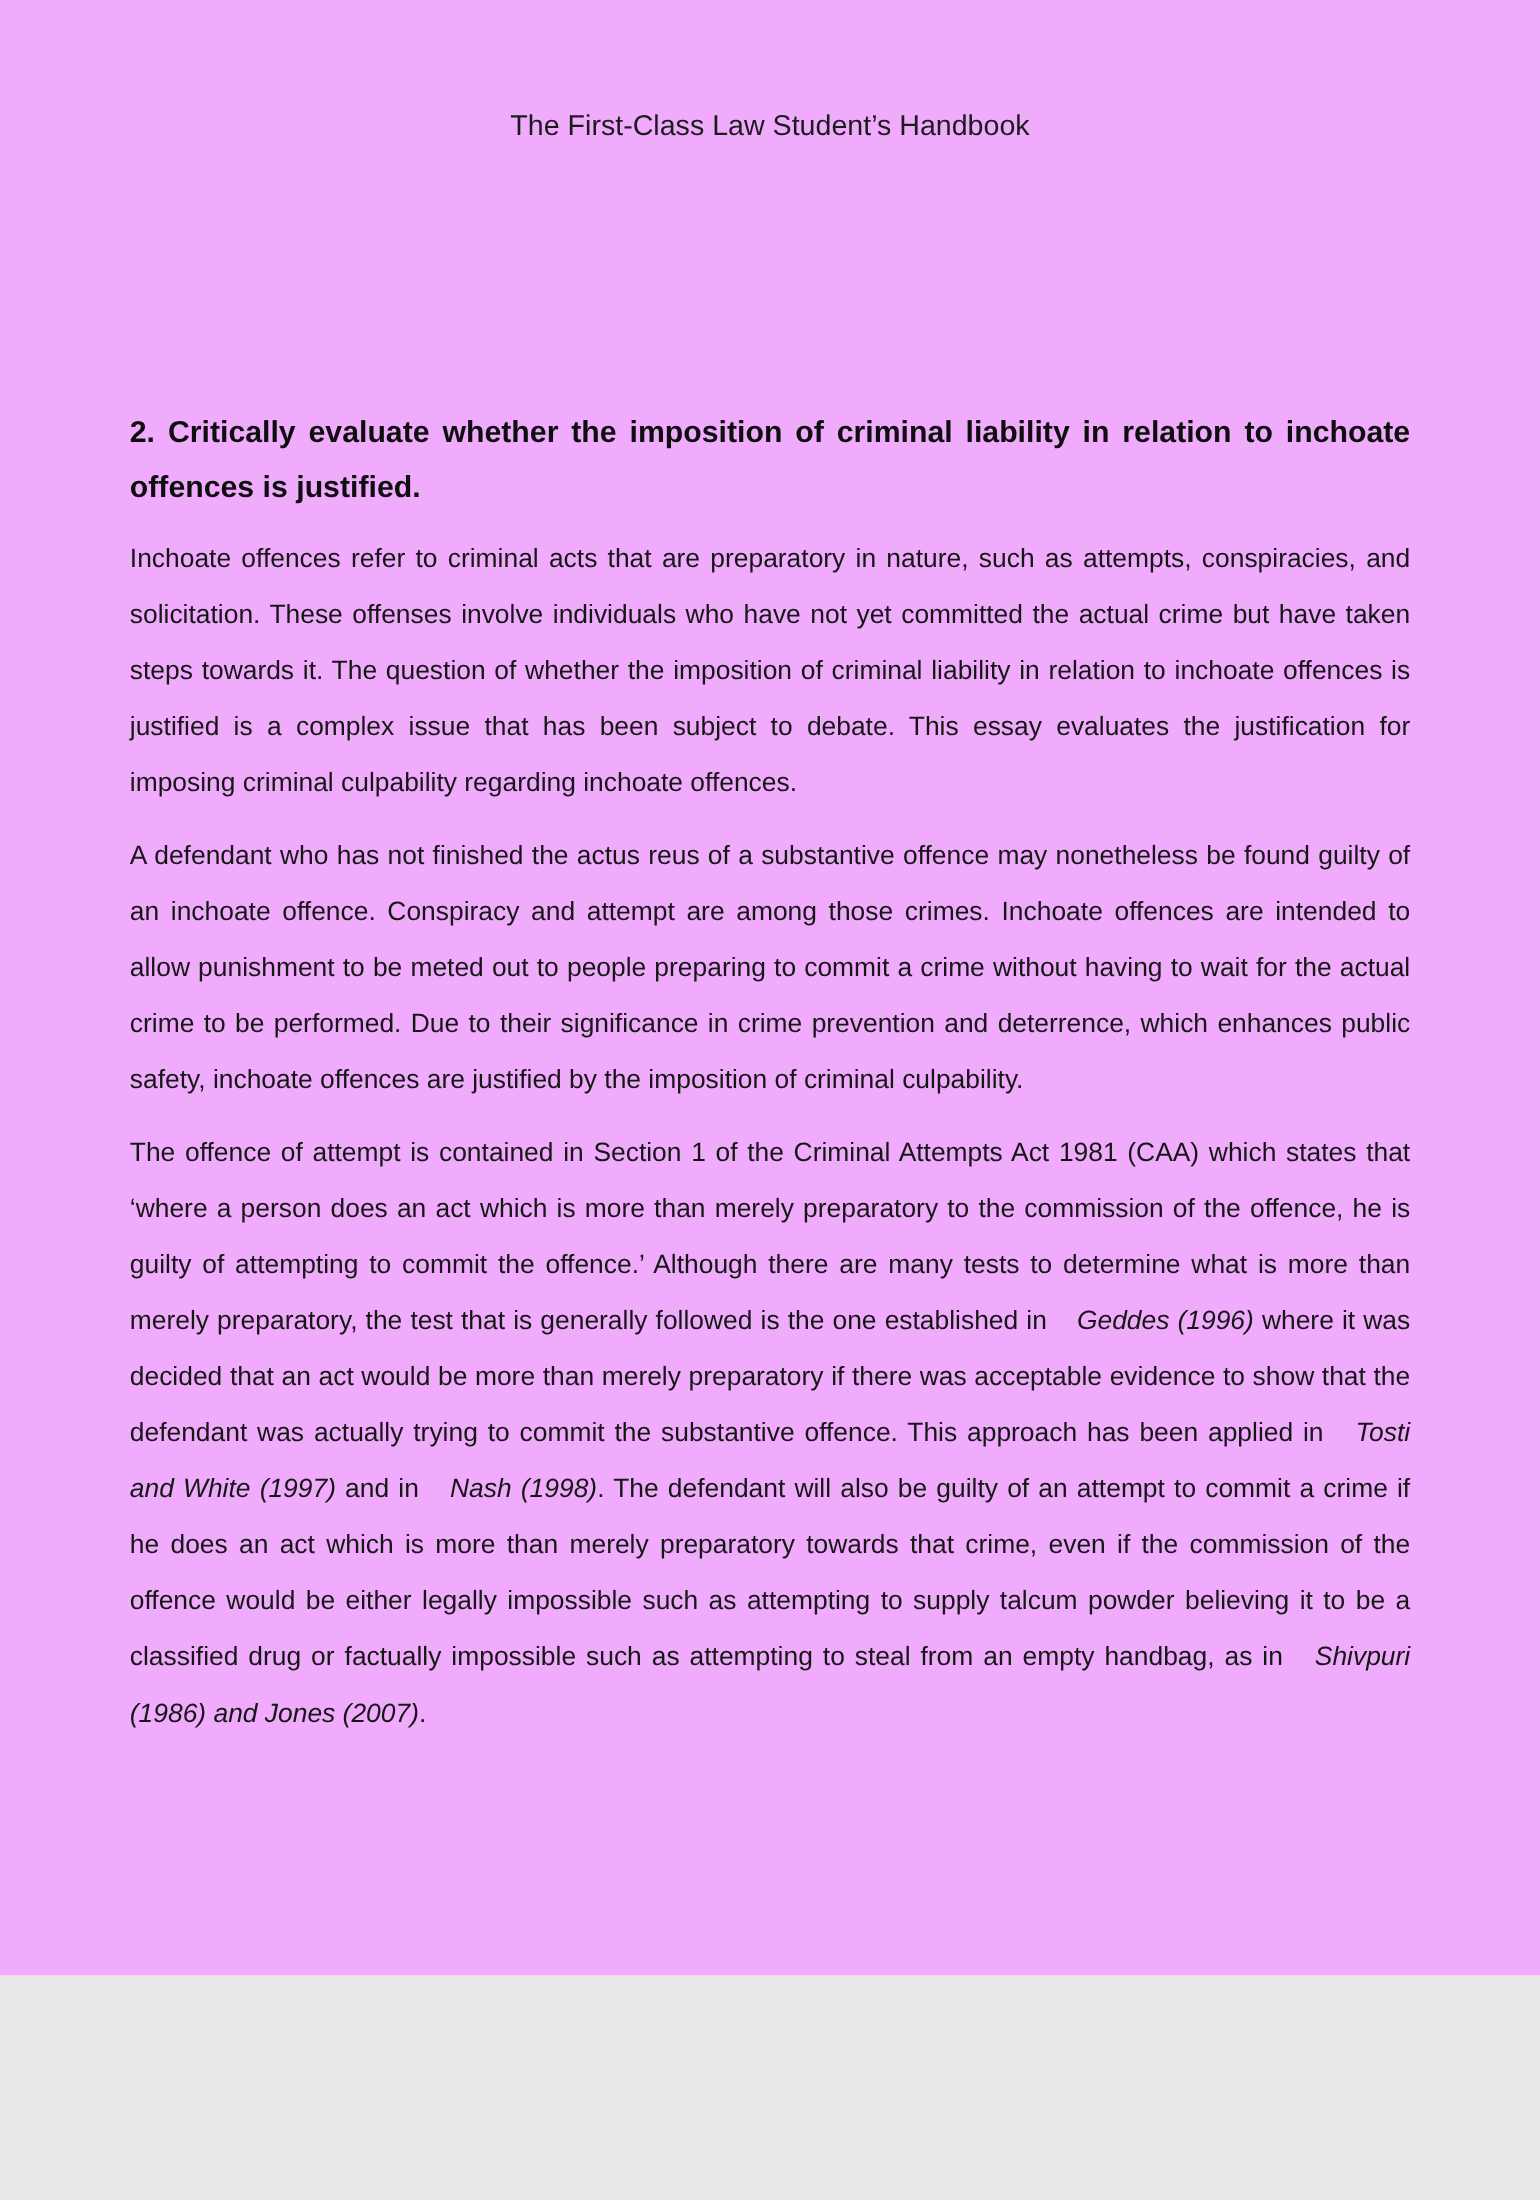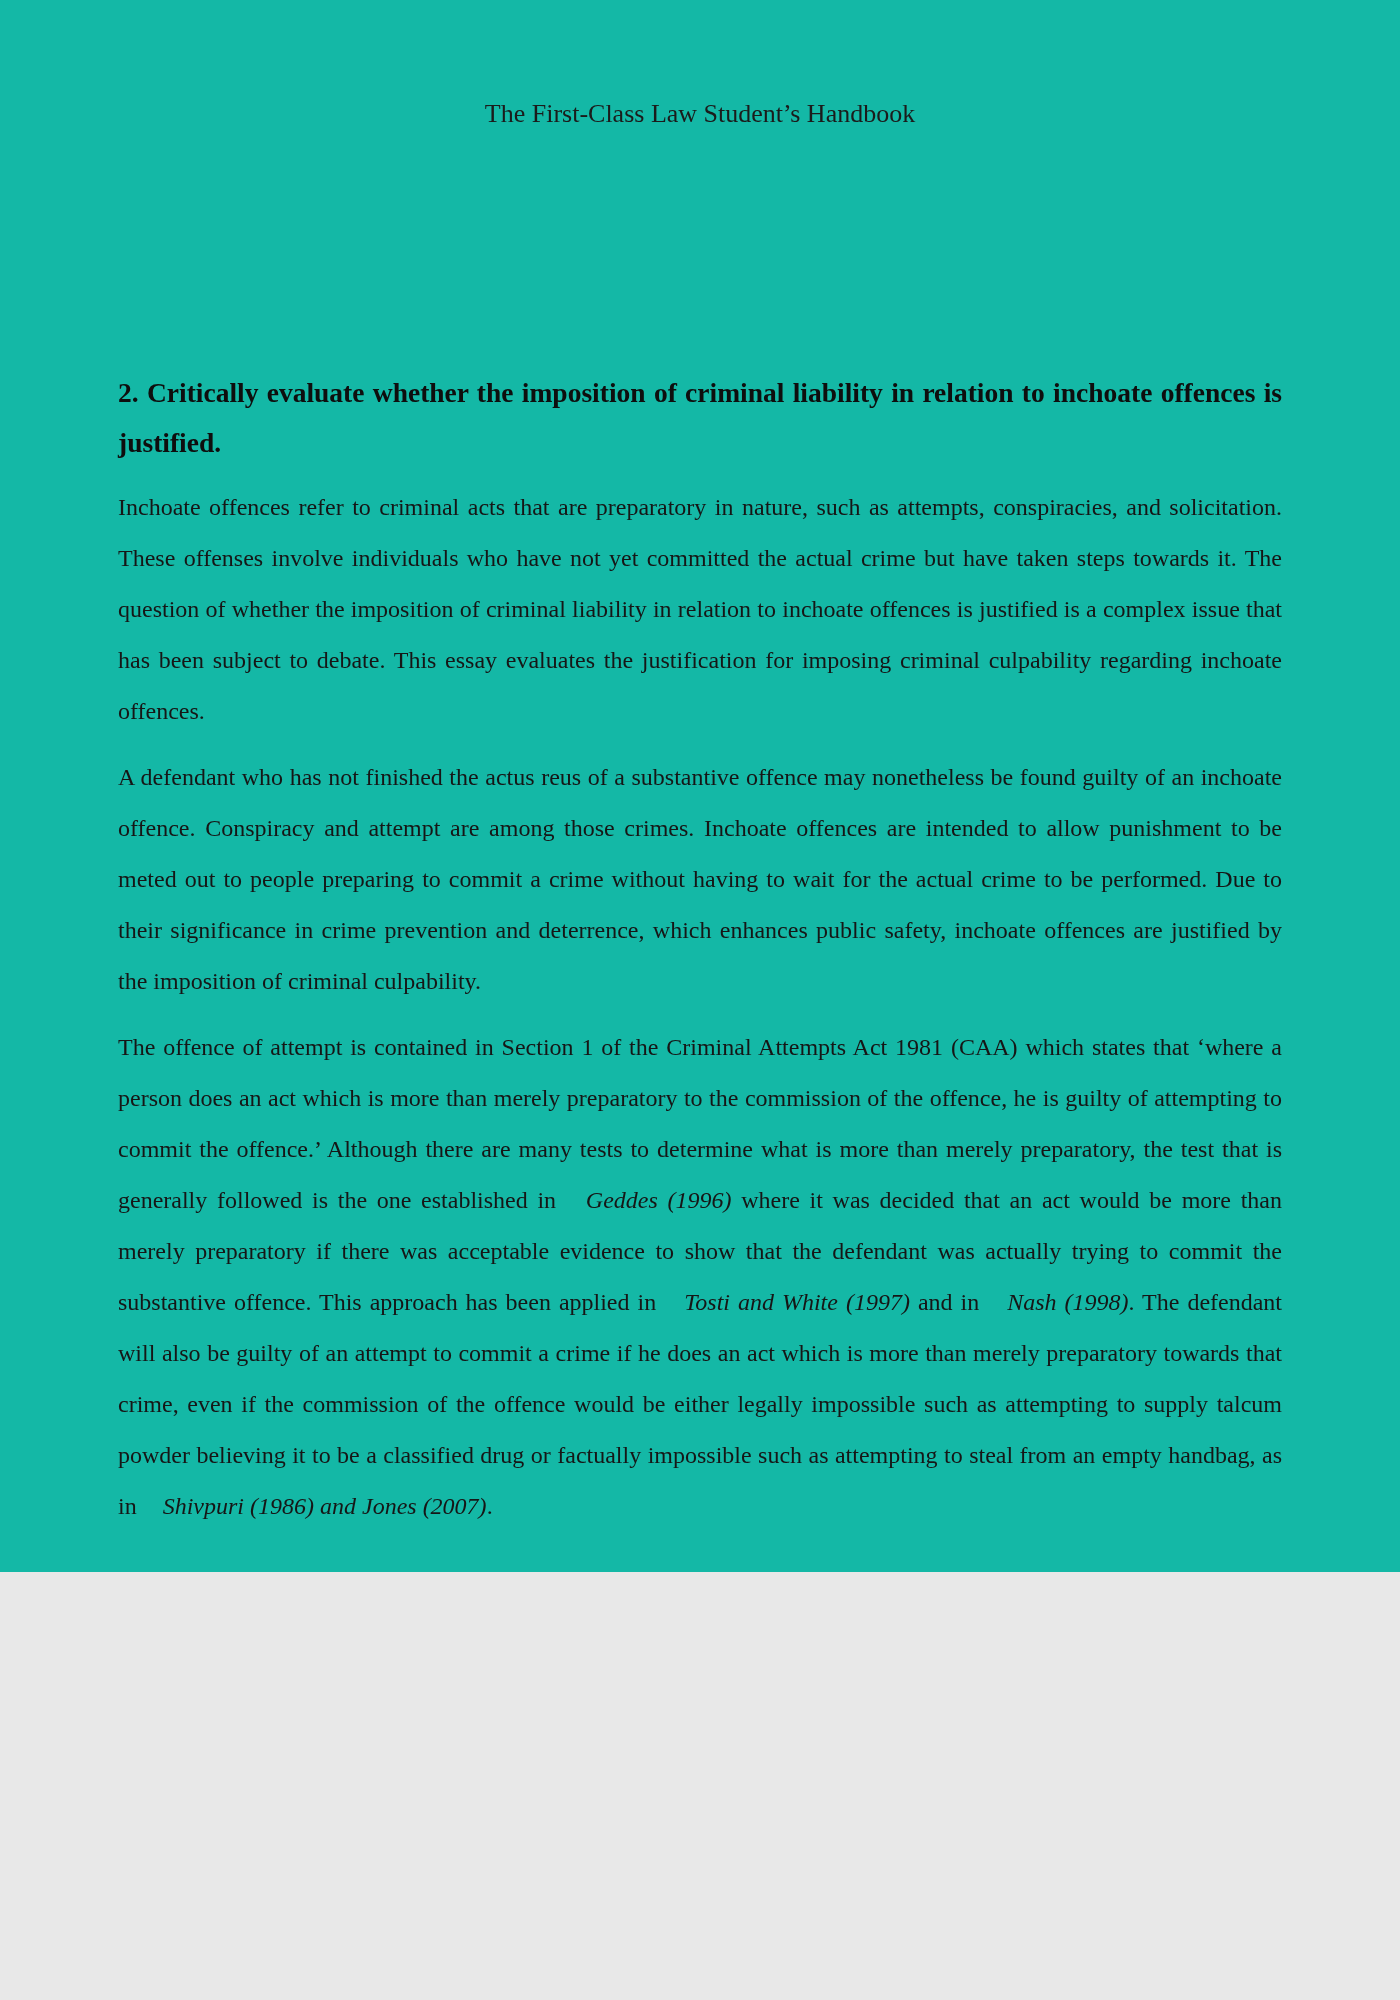--- a/index.html
+++ b/index.html
@@ -3,24 +3,24 @@
 <meta charset="utf-8">
 <style>
   html, body {
     margin: 0;
     padding: 0;
     background: #e8e8e8;
   }
   .page {
     position: relative;
     width: 1400px;
-    height: 1572px;
-    background: #14b8a6;
+    height: 1796px;
+    background: #f0abfc;
     color: #161616;
-    font-family: Liberation Serif, serif;
+    font-family: Liberation Sans, sans-serif;
     overflow: hidden;
   }
   .running-header {
     position: absolute;
     top: 99px;
     left: 0;
     right: 0;
     text-align: center;
     font-size: 26px;
     line-height: 30px;

